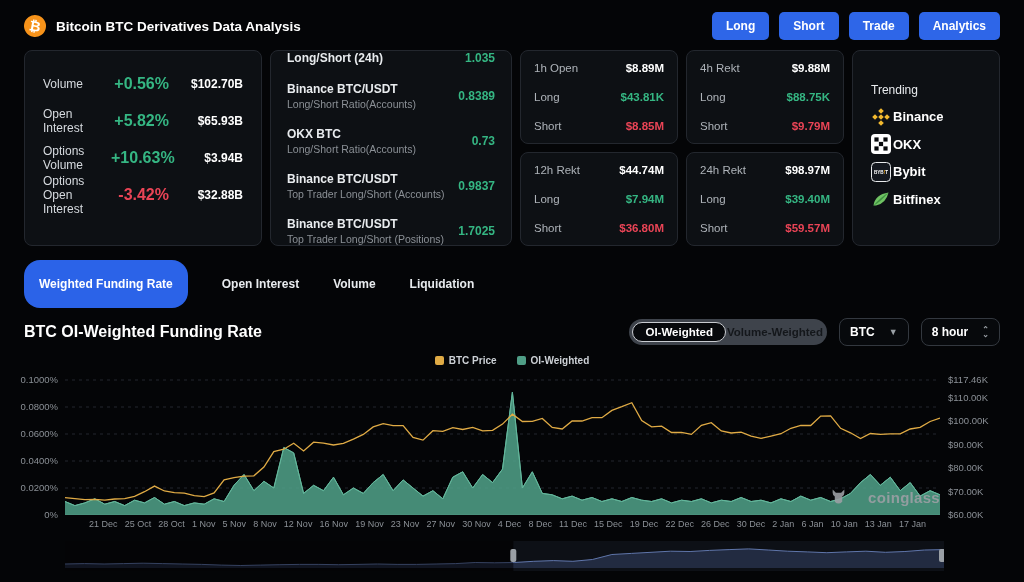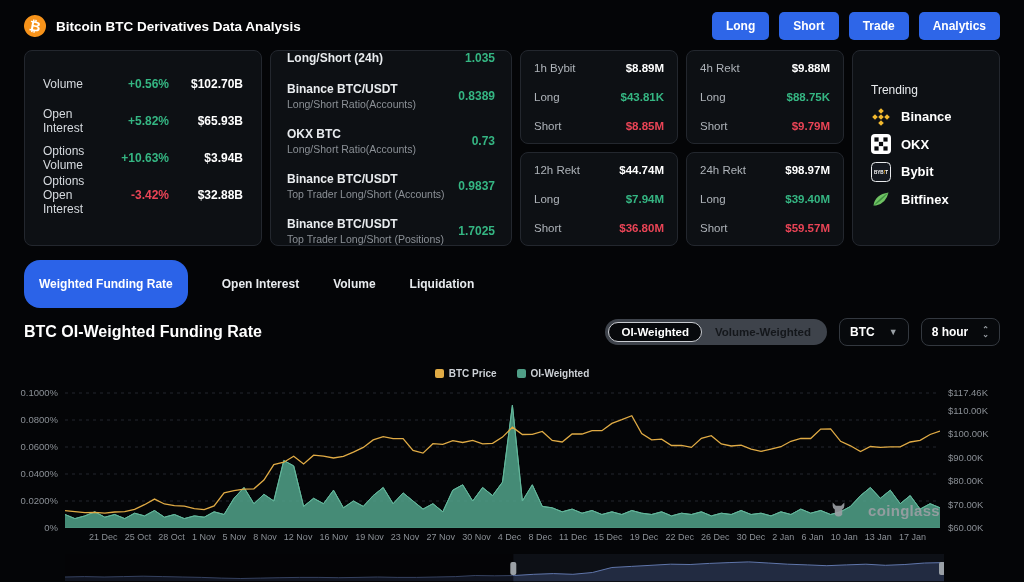--- a/index.html
+++ b/index.html
@@ -15,65 +15,65 @@
   .top-actions { display:flex; gap:10px; }
   .top-actions button { background:#2e66e8; color:#fff; border:none; border-radius:5px;
     font-family:inherit; font-size:12px; font-weight:bold; padding:7px 14px; cursor:pointer; }
 
   
   .panels { display:flex; gap:8px; padding:0 24px; height:196px; }
   .panel { background:#0d1014; border:1px solid #23272e; border-radius:8px; }
   .stats-panel { width:238px; padding:14px 18px; display:flex; flex-direction:column; justify-content:flex-start; gap:0; }
   .stat-row { display:flex; align-items:center; height:37px; font-size:12px; }
   .stat-label { flex:1; color:#d6dadf; }
-  .stat-change { width:58px; text-align:right; font-weight:bold; font-size:12px; }
+  .stat-change { width:58px; text-align:right; font-weight:bold; font-size:16px; }
   .up { color:#35b683; } .down { color:#ea4456; }
   .stat-value { width:74px; text-align:right; font-weight:bold; color:#fff; font-size:12px; }
 
   .ls-panel { width:242px; padding:0 16px; display:flex; flex-direction:column; justify-content:space-between; }
   .ls-row { display:flex; align-items:center; justify-content:space-between; }
   .ls-main { font-size:12px; font-weight:bold; color:#e8ebee; }
   .ls-sub { font-size:10.5px; color:#8b9096; margin-top:2px; }
   .ls-value { color:#35b683; font-weight:bold; font-size:12px; margin-left:8px; white-space:nowrap; }
 
   .rekt-grid { width:324px; display:grid; grid-template-columns:1fr 1fr; grid-template-rows:1fr 1fr; gap:8px; }
   .rekt-card { background:#0d1014; border:1px solid #23272e; border-radius:8px; padding:11px 13px;
     display:flex; flex-direction:column; justify-content:space-between; }
   .rekt-row { display:flex; justify-content:space-between; font-size:11.5px; }
   .rekt-key { color:#aeb3b9; }
   .rekt-total { color:#fff; font-weight:bold; }
   .rekt-long { color:#35b683; font-weight:bold; }
   .rekt-short { color:#ea4456; font-weight:bold; }
 
   .trending-panel { flex:1; padding:32px 18px; display:flex; flex-direction:column; }
   .trending-title { font-size:12px; color:#e8ebee; margin-bottom:6px; }
-  .trend-item { display:flex; align-items:center; gap:10px; flex:1; cursor:pointer; }
+  .trend-item { display:flex; align-items:center; gap:2px; flex:1; cursor:pointer; }
   .trend-name { font-size:13px; font-weight:bold; color:#fff; }
   .trend-ico { width:20px; height:20px; display:block; }
 
   
   .tabs { display:flex; align-items:center; gap:34px; margin:14px 24px 0; }
   .tab { background:none; border:none; color:#e8ebee; font-family:inherit; font-size:12px; font-weight:bold; cursor:pointer; padding:7px 0; }
   .tab.active { background:#2b63e8; color:#fff; border-radius:16px; padding:17px 15px; }
 
   
   .chart-header { display:flex; align-items:center; justify-content:space-between; margin:10px 24px 0; }
   .chart-title { font-size:16px; font-weight:bold; color:#fff; }
   .chart-controls { display:flex; align-items:center; gap:12px; }
   .segmented { display:flex; background:#3e434b; border-radius:16px; padding:3px; }
   .seg-btn { border:none; background:none; font-family:inherit; font-size:11.5px; font-weight:bold;
-    color:#14171b; padding:4px 13px; border-radius:13px; cursor:pointer; white-space:nowrap; }
+    color:#14171b; padding:4px 1px; border-radius:13px; cursor:pointer; white-space:nowrap; }
   .seg-btn.active { background:#07090c; color:#fff; border:1px solid #c9ccd1; padding:3px 12px; }
   .select-box { display:flex; align-items:center; gap:14px; background:#07090c; border:1px solid #33383f;
     border-radius:8px; padding:6px 10px; font-size:12px; font-weight:bold; color:#fff; cursor:pointer; }
   .caret { color:#9aa0a6; font-size:9px; }
   .spin { display:flex; flex-direction:column; line-height:5px; color:#9aa0a6; font-size:8px; }
 
   
-  .legend { display:flex; justify-content:center; gap:20px; margin:22px 0 4px; }
+  .legend { display:flex; justify-content:center; gap:20px; margin:9px 0 4px; }
   .legend-item { display:flex; align-items:center; gap:5px; font-size:10px; font-weight:bold; color:#cdd1d6; cursor:pointer; }
   .sw { width:9px; height:9px; border-radius:2px; display:inline-block; }
   .sw-price { background:#e0ab45; }
   .sw-oi { background:#4f9e86; }
 
   
   .chart-wrap { position:relative; height:145px; margin-top:4px; }
   .plot { position:absolute; left:65px; top:0; width:875px; height:145px; border-bottom:1px solid #2c3036; }
   .axis-col { position:absolute; top:0; height:145px; font-size:9.5px; color:#8b9096; }
   #y-left { left:0; width:58px; }
@@ -164,21 +164,21 @@
           <div class="ls-main">Binance BTC/USDT</div>
           <div class="ls-sub">Top Trader Long/Short (Positions)</div>
         </div>
         <span class="ls-value">1.7025</span>
       </div>
     </div>
 
     <div class="rekt-grid">
       <div class="rekt-card">
         <div class="rekt-row">
-            <span class="rekt-key">1h Bybit</span>
+            <span class="rekt-key">1h Open</span>
             <span class="rekt-total">$8.89M</span>
           </div>
         <div class="rekt-row">
             <span class="rekt-key">Long</span>
             <span class="rekt-long">$43.81K</span>
           </div>
         <div class="rekt-row">
             <span class="rekt-key">Short</span>
             <span class="rekt-short">$8.85M</span>
           </div>

